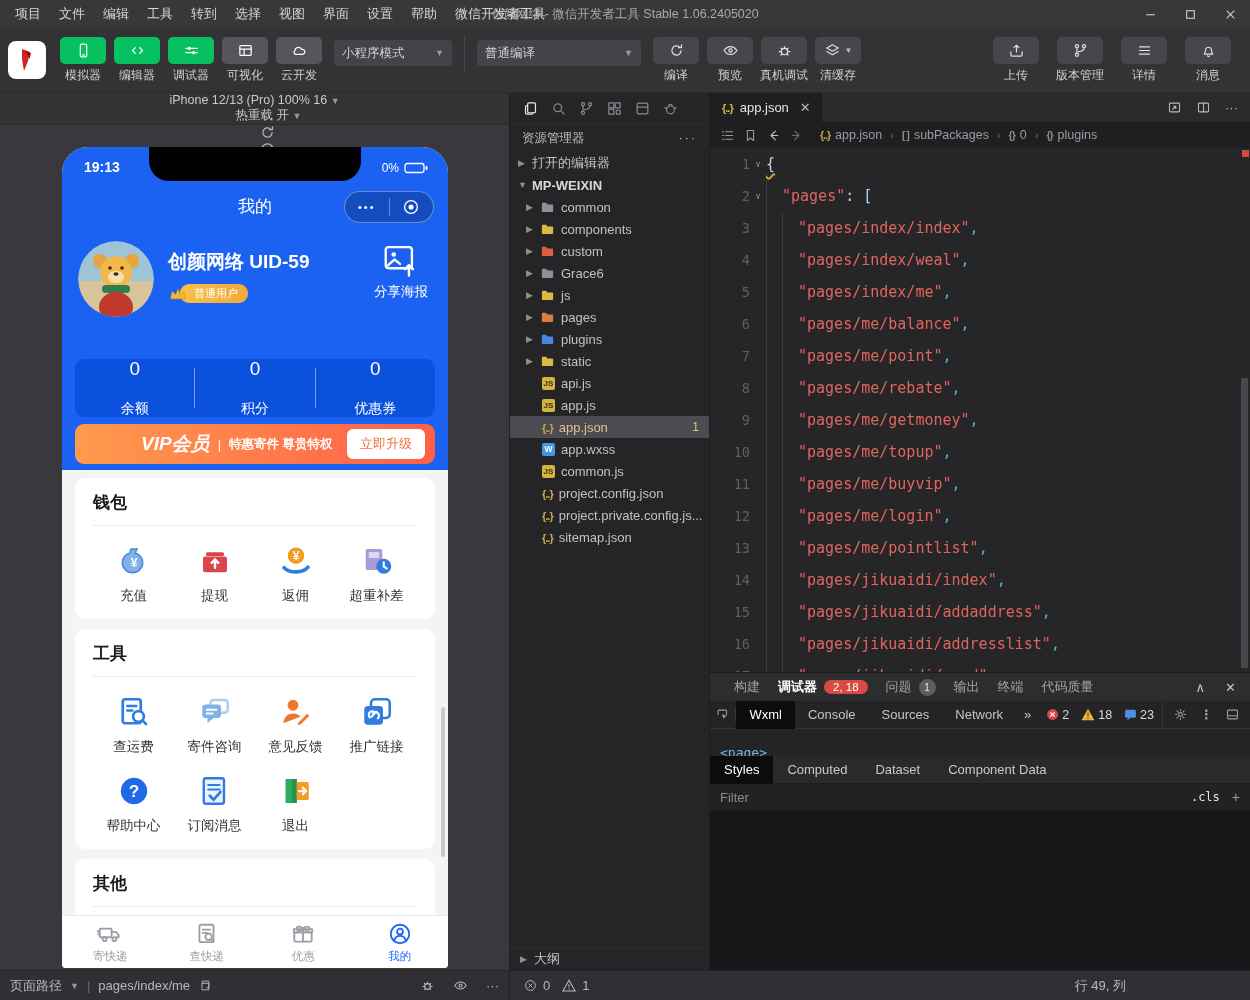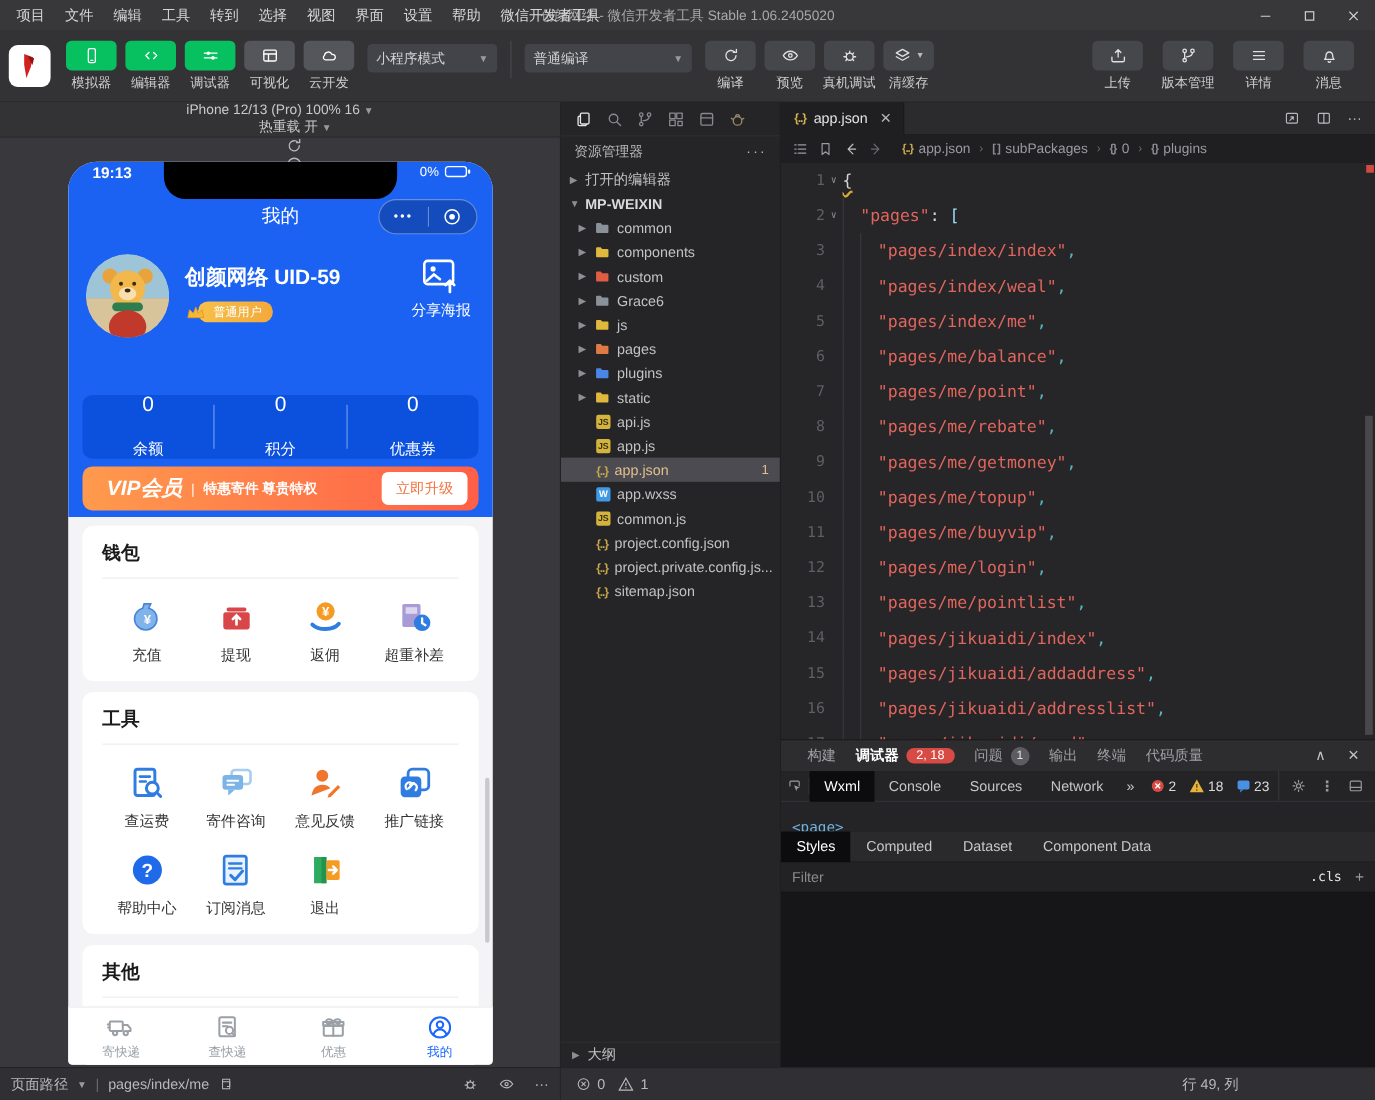--- a/index.html
+++ b/index.html
@@ -32,41 +32,41 @@
   .main { flex:1; display:flex; min-height:0; }
 
   
   .sim { width:510px; flex:none; display:flex; flex-direction:column; background:#39393d; border-right:1px solid #222; }
   .sim-toolbar { height:32px; background:#333336; border-bottom:1px solid #2a2a2c; display:flex; align-items:center; padding:0 12px; color:#c9c9cc; font-size:12.5px;flex-direction:column; }
   .sim-toolbar .ic { color:#b9b9bd; margin-left:26px; }
   .sim-stage { flex:1; position:relative; }
   .phone { position:absolute; left:62px; top:22px; width:386px; height:821px; background:#f4f4f6; border-radius:26px 26px 4px 4px; overflow:hidden; }
   .p-blue { position:relative; height:323px; background:#1b62f2; color:#fff; }
   .notch { position:absolute; top:0; left:50%; transform:translateX(-50%); width:212px; height:34px; background:#000; border-radius:0 0 20px 20px; }
-  .p-status { display:flex; align-items:flex-start; padding:2px 20px 0 22px; font-size:14px; font-weight:bold; }
+  .p-status { display:flex; align-items:flex-end; padding:12px 20px 0 22px; font-size:14px; font-weight:bold; }
   .p-batt { margin-left:auto; display:flex; align-items:center; gap:5px; font-size:12px; font-weight:normal; }
   .p-nav { position:relative; height:52px; margin-top:6px; }
   .p-title { text-align:center; line-height:52px; font-size:17px; }
   .capsule { position:absolute; right:14px; top:10px; width:90px; height:32px; border:1px solid rgba(255,255,255,.35); background:rgba(0,0,0,.22); border-radius:16px; display:flex; align-items:center; }
   .cap-half { flex:1; display:flex; align-items:center; justify-content:center; }
   .cap-div { width:1px; height:18px; background:rgba(255,255,255,.35); }
   .p-profile { display:flex; align-items:flex-start; padding:8px 20px 0 16px; }
   .avatar { width:76px; height:76px; border-radius:50%; overflow:hidden; flex:none; }
   .p-user { margin-left:14px; padding-top:8px; }
   .p-name { font-size:19px; font-weight:bold; }
   .p-badge { display:flex; align-items:center; margin-top:9px; }
   .badge-pill { background:linear-gradient(90deg,#f7c04a,#f2a93b); color:#fff; font-size:11px; padding:2px 10px 2px 14px; border-radius:9px; margin-left:-8px; }
   .p-share { margin-left:auto; text-align:center; padding-top:4px; }
   .p-share .sl { font-size:13.5px; margin-top:6px; }
   .p-stats { position:absolute; left:13px; right:13px; top:212px; height:58px; background:#0b51dd; border-radius:9px; display:flex; align-items:center; }
   .stat { flex:1; text-align:center; }
   .stat .v { font-size:19px; } .stat .l { font-size:14px; margin-top:20px; }
   .stat-div { width:1px; height:40px; background:rgba(255,255,255,.45); }
   .vip { position:absolute; left:13px; right:13px; top:277px; height:40px; border-radius:9px; background:linear-gradient(90deg,#ff9a4d,#ff5f47); display:flex; align-items:center; padding:0 10px 0 22px; }
-  .vip-t { font-size:19px; font-weight:bold; font-style:italic; }
+  .vip-t { font-size:19px; font-weight:bold; font-style:italic;margin-left:44px; }
   .vip-d { margin:0 8px; opacity:.9; }
   .vip-s { font-size:12.5px; font-weight:bold; }
   .vip-btn { margin-left:auto; background:#fff; color:#f2703d; font-size:13px; border-radius:6px; padding:6px 13px; }
   .p-body { padding:8px 13px 0 13px; }
   .card { background:#fff; border-radius:10px; padding:13px 18px 14px 18px; margin-bottom:10px; }
   .card h3 { font-size:17px; color:#1a1a1a; font-weight:bold; }
   .card .hr { height:1px; background:#ececec; margin:11px 0 0 0; }
   .grid { display:flex; flex-wrap:wrap; }
   .gitem { width:25%; display:flex; flex-direction:column; align-items:center; padding-top:17px; }
   .gitem .gl { font-size:13.5px; color:#333; margin-top:8px; white-space:nowrap; }
@@ -239,21 +239,21 @@
             </svg>
           </span>
           <span class="tlabel">云开发</span>
         </div>
       </div>
     <div class="tsel" style="width:118px">
       <span>小程序模式</span>
         <span class="caret">▼</span>
     </div>
     <div class="vsep"></div>
-    <div class="tsel" style="width:152px">
+    <div class="tsel" style="width:164px">
       <span>普通编译</span>
         <span class="caret">▼</span>
     </div>
     <div id="action-group" style="display:flex">
         <div class="tbtn">
           <span class="tile off" style="background:#46474b">
             <svg width="17" height="17" viewBox="0 0 24 24" style="color:#e0e0e2">
               <path d="M18.5 12a6.5 6.5 0 11-1.9-4.6" fill="none" stroke="currentColor" stroke-width="1.7" stroke-linecap="round" stroke-linejoin="round"></path>
               <path d="M19 4v4h-4" fill="none" stroke="currentColor" stroke-width="1.7" stroke-linecap="round" stroke-linejoin="round"></path>
             </svg>

